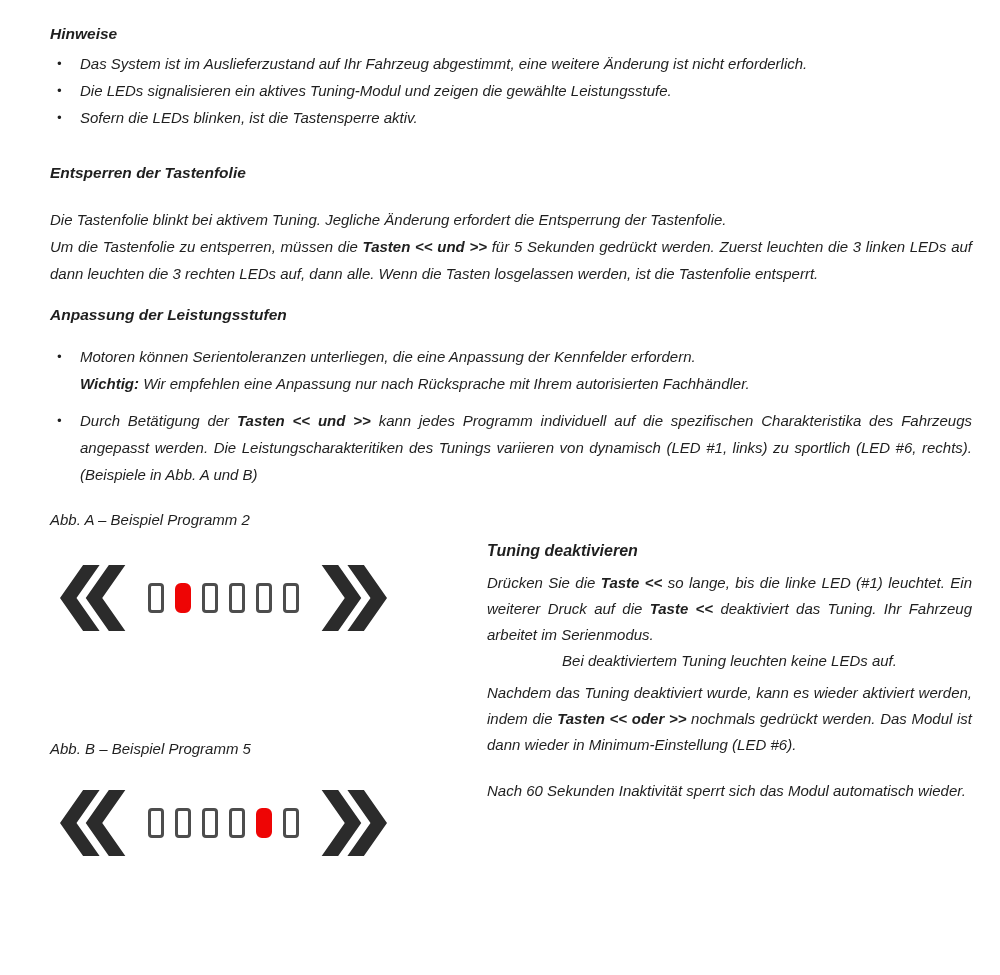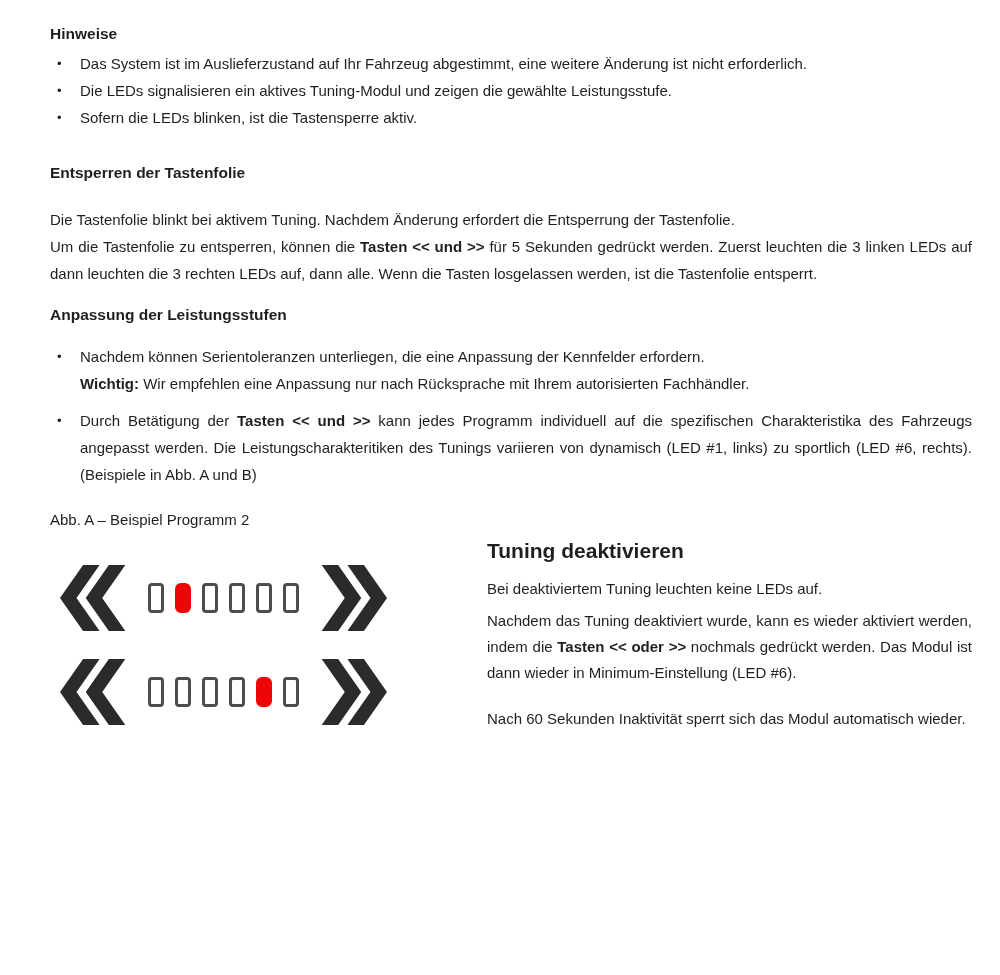--- a/index.html
+++ b/index.html
@@ -14,20 +14,21 @@
   html,body{margin:0;padding:0;background:#fff}
   .doc{
     position:relative;
     width:1000px;height:975px;
     background:var(--page-bg);
     color:var(--text);
     font-family:"Liberation Sans",sans-serif;
     font-size:15px;line-height:27px;
     padding:20px 28px 0 50px;
     overflow:hidden;
+    font-style:italic;
   }
   h3{font-size:15.5px;font-weight:bold;margin:0;line-height:27px}
   p{margin:0}
   .just{text-align:justify}
   b{font-weight:bold}
 
   .bullets{margin-top:3px}
   .bullet-item{display:flex}
   .bullet-marker{flex:none;width:30px;padding-left:7px;font-size:13px}
   .bullet-text{flex:1}
@@ -51,24 +52,24 @@
     border:3.5px solid var(--led-border);
     border-radius:4px;
   }
   .led.on{
     background:var(--led-active);
     border-color:var(--led-active);
     border-radius:6px;
   }
 
   .col-right{line-height:26px}
-  .col-right h4{font-size:21px;font-weight:bold;margin:40px 0 0;line-height:26px}
+  .col-right h4{font-size:16px;font-weight:bold;margin:40px 0 0;line-height:26px}
   .col-right h4.h4-2{margin-top:12px}
   .col-right p{margin-top:6px}
-  .col-right p.p2{margin-top:12px;text-align:left}
+  .col-right p.p2{margin-top:0;text-align:center}
   .col-right p.p4{margin-top:20px}
 </style>
 </head>
 <body>
 
 <div class="doc">
 
   <section class="sec-hinweise">
     <h3>Hinweise</h3>
     <div class="bullets">
@@ -83,32 +84,32 @@
       <div class="bullet-item">
         <span class="bullet-marker">•</span>
         <p class="bullet-text">Sofern die LEDs blinken, ist die Tastensperre aktiv.</p>
       </div>
     </div>
   </section>
 
   <section class="sec-entsperren">
     <h3>Entsperren der Tastenfolie</h3>
     <p class="entsperren-para just">
-      <span>Die Tastenfolie blinkt bei aktivem Tuning. Nachdem Änderung erfordert die Entsperrung der Tastenfolie.</span><br>
-      <span>Um die Tastenfolie zu entsperren, können die </span><b>Tasten &lt;&lt; und &gt;&gt;</b><span> für 5 Sekunden gedrückt werden. Zuerst leuchten die 3 linken LEDs auf dann leuchten die 3 rechten LEDs auf, dann alle. Wenn die Tasten losgelassen werden, ist die Tastenfolie entsperrt.</span>
+      <span>Die Tastenfolie blinkt bei aktivem Tuning. Jegliche Änderung erfordert die Entsperrung der Tastenfolie.</span><br>
+      <span>Um die Tastenfolie zu entsperren, müssen die </span><b>Tasten &lt;&lt; und &gt;&gt;</b><span> für 5 Sekunden gedrückt werden. Zuerst leuchten die 3 linken LEDs auf dann leuchten die 3 rechten LEDs auf, dann alle. Wenn die Tasten losgelassen werden, ist die Tastenfolie entsperrt.</span>
     </p>
   </section>
 
   <section class="sec-anpassung">
     <h3>Anpassung der Leistungsstufen</h3>
     <div class="bullets">
       <div class="bullet-item anp-b1">
         <span class="bullet-marker">•</span>
         <p class="bullet-text">
-          <span>Nachdem können Serientoleranzen unterliegen, die eine Anpassung der Kennfelder erfordern.</span><br>
+          <span>Motoren können Serientoleranzen unterliegen, die eine Anpassung der Kennfelder erfordern.</span><br>
           <b>Wichtig:</b><span> Wir empfehlen eine Anpassung nur nach Rücksprache mit Ihrem autorisierten Fachhändler.</span>
         </p>
       </div>
       <div class="bullet-item anp-b2">
         <span class="bullet-marker">•</span>
         <p class="bullet-text just">
           <span>Durch Betätigung der </span><b>Tasten &lt;&lt; und &gt;&gt;</b><span> kann jedes Programm individuell auf die spezifischen Charakteristika des Fahrzeugs angepasst werden. Die Leistungscharakteritiken des Tunings variieren von dynamisch (LED #1, links) zu sportlich (LED #6, rechts).(Beispiele in Abb. A und B)</span>
         </p>
       </div>
     </div>
@@ -130,20 +131,21 @@
             <div class="led"></div>
             <div class="led"></div>
             <div class="led"></div>
           </div>
         <svg class="chev" viewBox="0 0 100 100" preserveAspectRatio="none" fill="currentColor">
           <polygon points="100,50 65,0 40,0 75,50 40,100 65,100"></polygon>
           <polygon points="61,50 26,0 1,0 36,50 1,100 26,100"></polygon>
         </svg>
       </div>
 
+      <p class="caption-b">Abb. B – Beispiel Programm 5</p>
       <div class="figure figure-b">
         <svg class="chev" viewBox="0 0 100 100" preserveAspectRatio="none" fill="currentColor">
           <polygon points="0,50 35,0 60,0 25,50 60,100 35,100"></polygon>
           <polygon points="39,50 74,0 99,0 64,50 99,100 74,100"></polygon>
         </svg>
         <div class="leds">
             <div class="led"></div>
             <div class="led"></div>
             <div class="led"></div>
             <div class="led"></div>
@@ -152,20 +154,23 @@
           </div>
         <svg class="chev" viewBox="0 0 100 100" preserveAspectRatio="none" fill="currentColor">
           <polygon points="100,50 65,0 40,0 75,50 40,100 65,100"></polygon>
           <polygon points="61,50 26,0 1,0 36,50 1,100 26,100"></polygon>
         </svg>
       </div>
     </div>
 
     <div class="col-right">
       <h4>Tuning deaktivieren</h4>
+      <p class="just">
+        <span>Drücken Sie die </span><b>Taste &lt;&lt;</b><span> so lange, bis die linke LED (#1) leuchtet. Ein weiterer Druck auf die </span><b>Taste &lt;&lt;</b><span> deaktiviert das Tuning. Ihr Fahrzeug arbeitet im Serienmodus.</span>
+      </p>
       <p class="p2">Bei deaktiviertem Tuning leuchten keine LEDs auf.</p>
 
       <p class="just">
         <span>Nachdem das Tuning deaktiviert wurde, kann es wieder aktiviert werden, indem die </span><b>Tasten &lt;&lt; oder &gt;&gt;</b><span> nochmals gedrückt werden. Das Modul ist dann wieder in Minimum-Einstellung (LED #6).</span>
       </p>
       <p class="just p4">Nach 60 Sekunden Inaktivität sperrt sich das Modul automatisch wieder.</p>
     </div>
 
   </div>
 </div>

